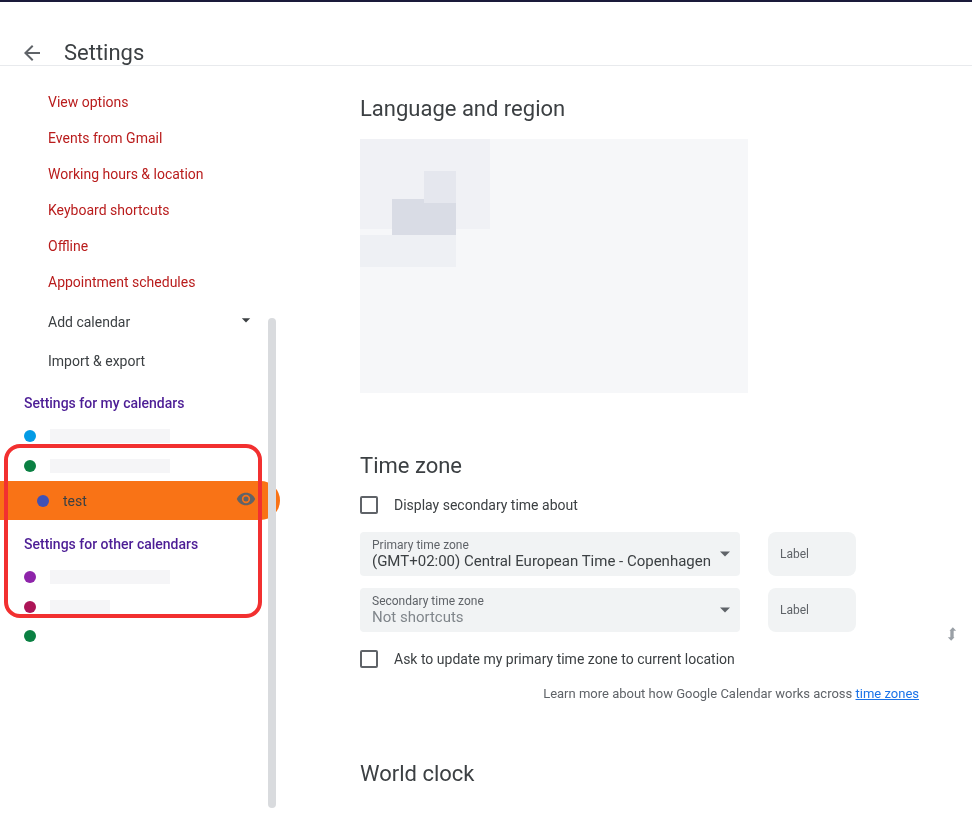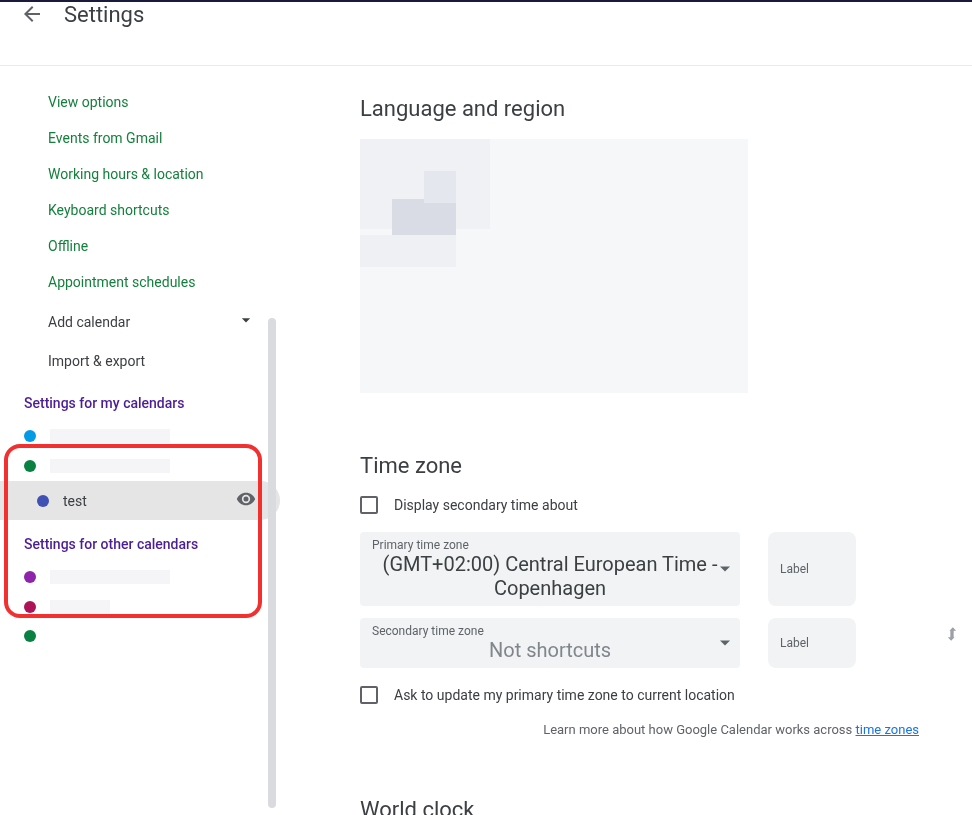--- a/index.html
+++ b/index.html
@@ -9,21 +9,21 @@
       color: #3c4043;
       width: 972px;
       height: 815px;
       overflow: hidden;
       position: relative;
       border-top: 2px solid #1a1a3a;
     }
     .header {
       height: 64px;
       display: flex;
-      align-items: flex-start;
+      align-items: flex-end;
       padding: 0 20px;
       border-bottom: 1px solid #e8eaed;
     }
     .back-arrow {
       width: 24px; height: 24px;
       display: flex; align-items: center; justify-content: center;
       cursor: pointer;
       margin-right: 20px;
     }
     .header-title {
@@ -38,21 +38,21 @@
     }
     .sidebar {
       width: 280px;
       padding: 18px 0 0 0;
       overflow-y: auto;
       position: relative;
     }
     .sidebar-item {
       padding: 10px 24px 10px 48px;
       font-size: 14px;
-      color: #15803d;
+      color: #b91c1c;
       cursor: pointer;
     }
     .sidebar-expandable {
       display: flex;
       align-items: center;
       justify-content: space-between;
       padding: 10px 24px;
       font-size: 14px;
       color: #3c4043;
       cursor: pointer;
@@ -65,21 +65,21 @@
       color: #4c1d95;
     }
     .cal-item {
       display: flex;
       align-items: center;
       padding: 8px 24px;
       font-size: 14px;
       cursor: pointer;
       border-radius: 0 20px 20px 0;
     }
-    .cal-item.hovered { background: #e5e5e5; padding-left: 37px; }
+    .cal-item.hovered { background: #f97316; padding-left: 37px; }
     .cal-dot {
       width: 12px; height: 12px; border-radius: 50%;
       margin-right: 14px;
       flex-shrink: 0;
     }
     .cal-label { flex: 1; }
     .blurred-label {
       display: inline-block;
       width: 120px; height: 14px;
       background: #f5f5f7;
@@ -149,23 +149,22 @@
       border-radius: 4px;
       padding: 6px 12px;
       position: relative;
       cursor: pointer;
     }
     .tz-select .label {
       font-size: 12px;
       color: #5f6368;
     }
     .tz-select .value {
-      font-size: 20px;
-      color: #3c4043;
-      text-align: center;
+      font-size: 15px;
+      color: #3c4043;
     }
     .tz-select .value.muted { color: #80868b; }
     .tz-select .caret {
       position: absolute;
       right: 10px;
       top: 50%;
       transform: translateY(-50%);
     }
     .tz-label-box {
       width: 88px;

